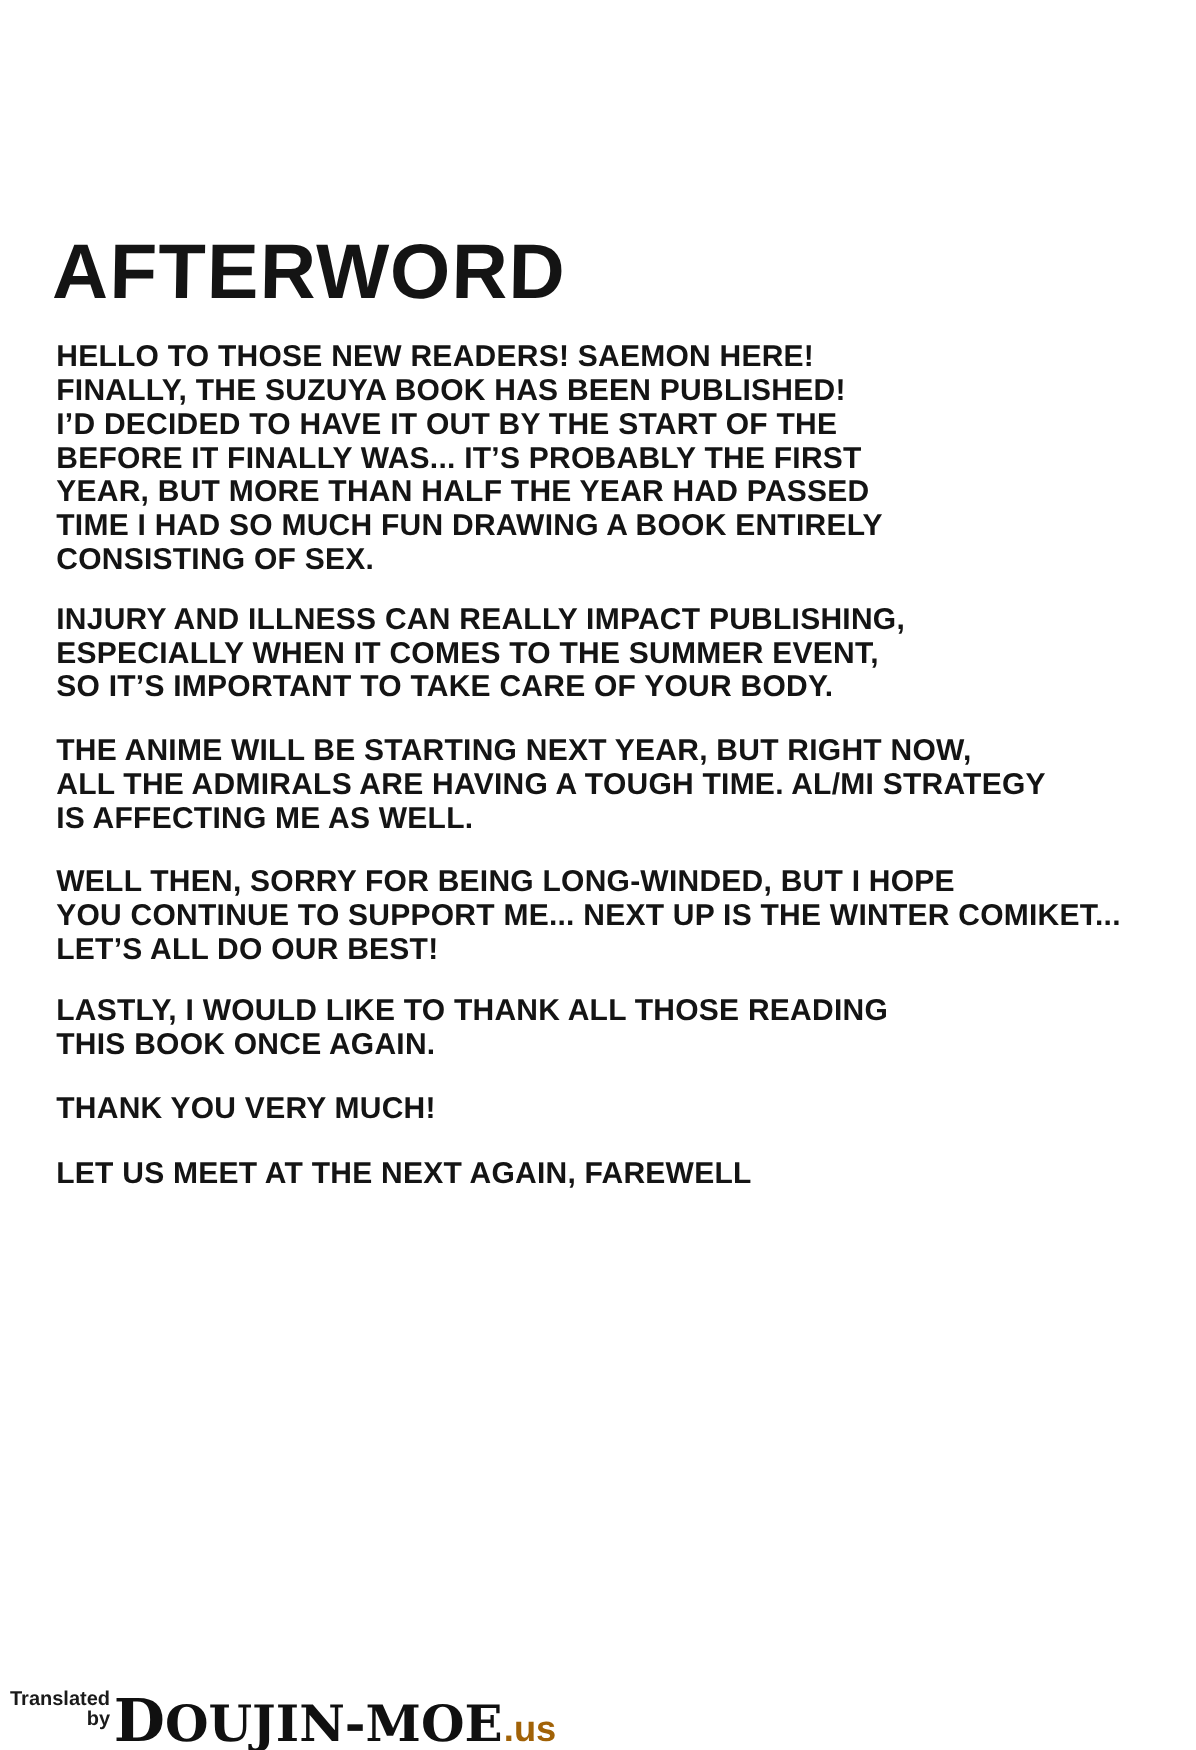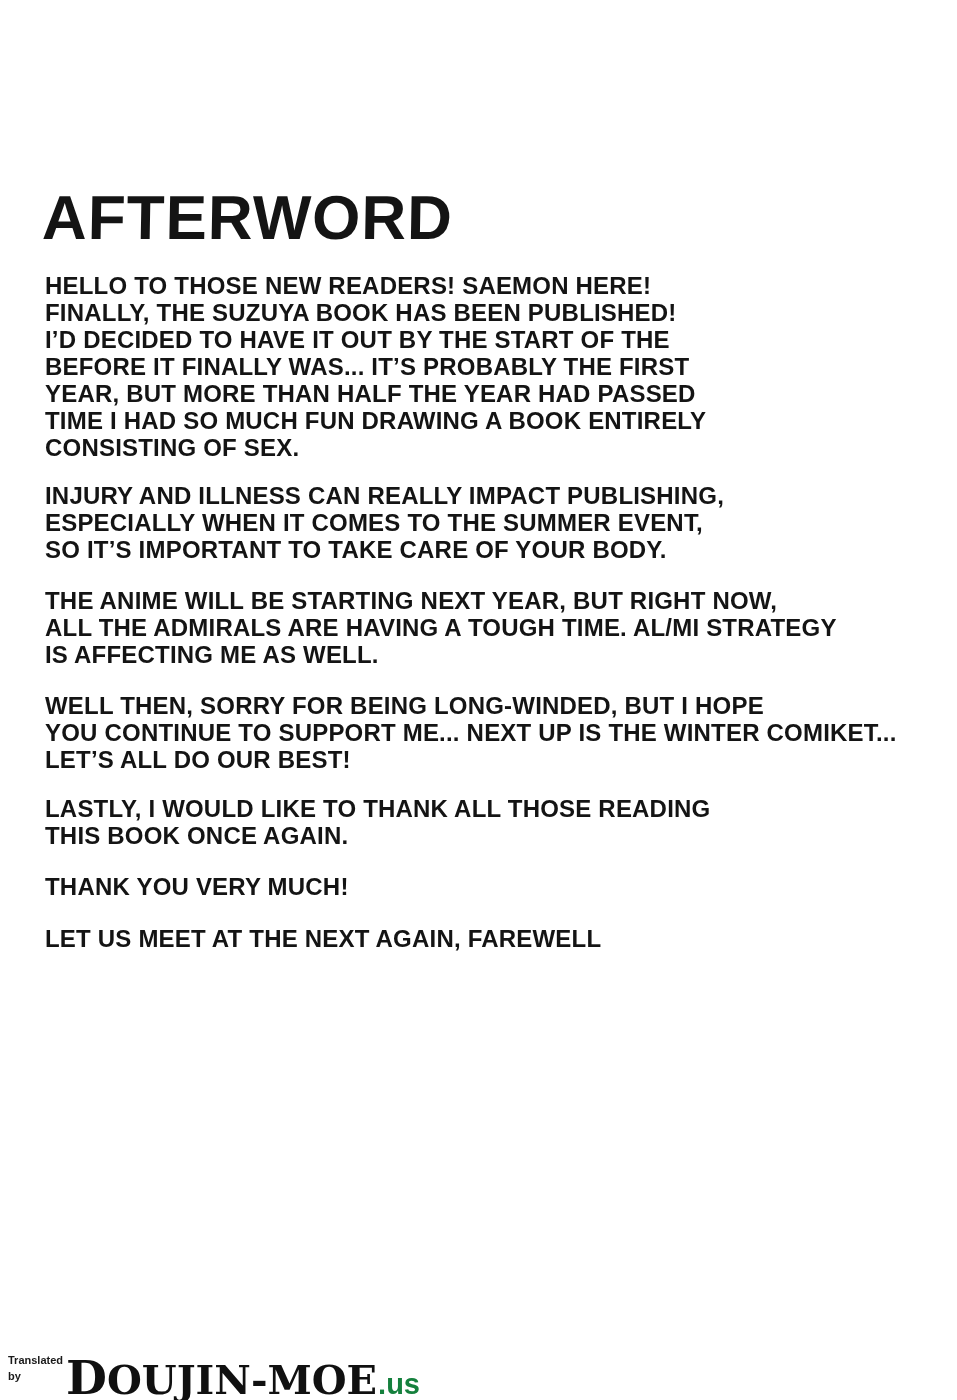--- a/index.html
+++ b/index.html
@@ -48,24 +48,24 @@
   .p7 { top: 925px; }
   .footer {
     position: absolute;
     left: 8px;
     top: 1342px;
     display: flex;
     align-items: flex-start;
   }
   .credit {
     margin-top: 10px;
-    font-size: 11px;
+    font-size: 16px;
     line-height: 16px;
     font-weight: bold;
-    text-align: left;
+    text-align: right;
     color: #1a1a1a;
   }
   .logo {
     margin-left: 3px;
     display: flex;
     align-items: baseline;
     justify-content: center;
   }
   .logo-main {
     display: inline-block;
@@ -78,21 +78,21 @@
   }
   .logo-main::first-letter {
     font-size: 1.18em;
   }
   .logo-suffix {
     font-family: "Liberation Sans", sans-serif;
     font-weight: bold;
     font-size: 29px;
     line-height: 29px;
     margin-left: 1px;
-    color: #15803d;
+    color: #a16207;
     margin-top: 28px;
   }
 </style>
 </head>
 <body>
 
 <div class="page">
 
   <div class="title">AFTERWORD</div>
 

